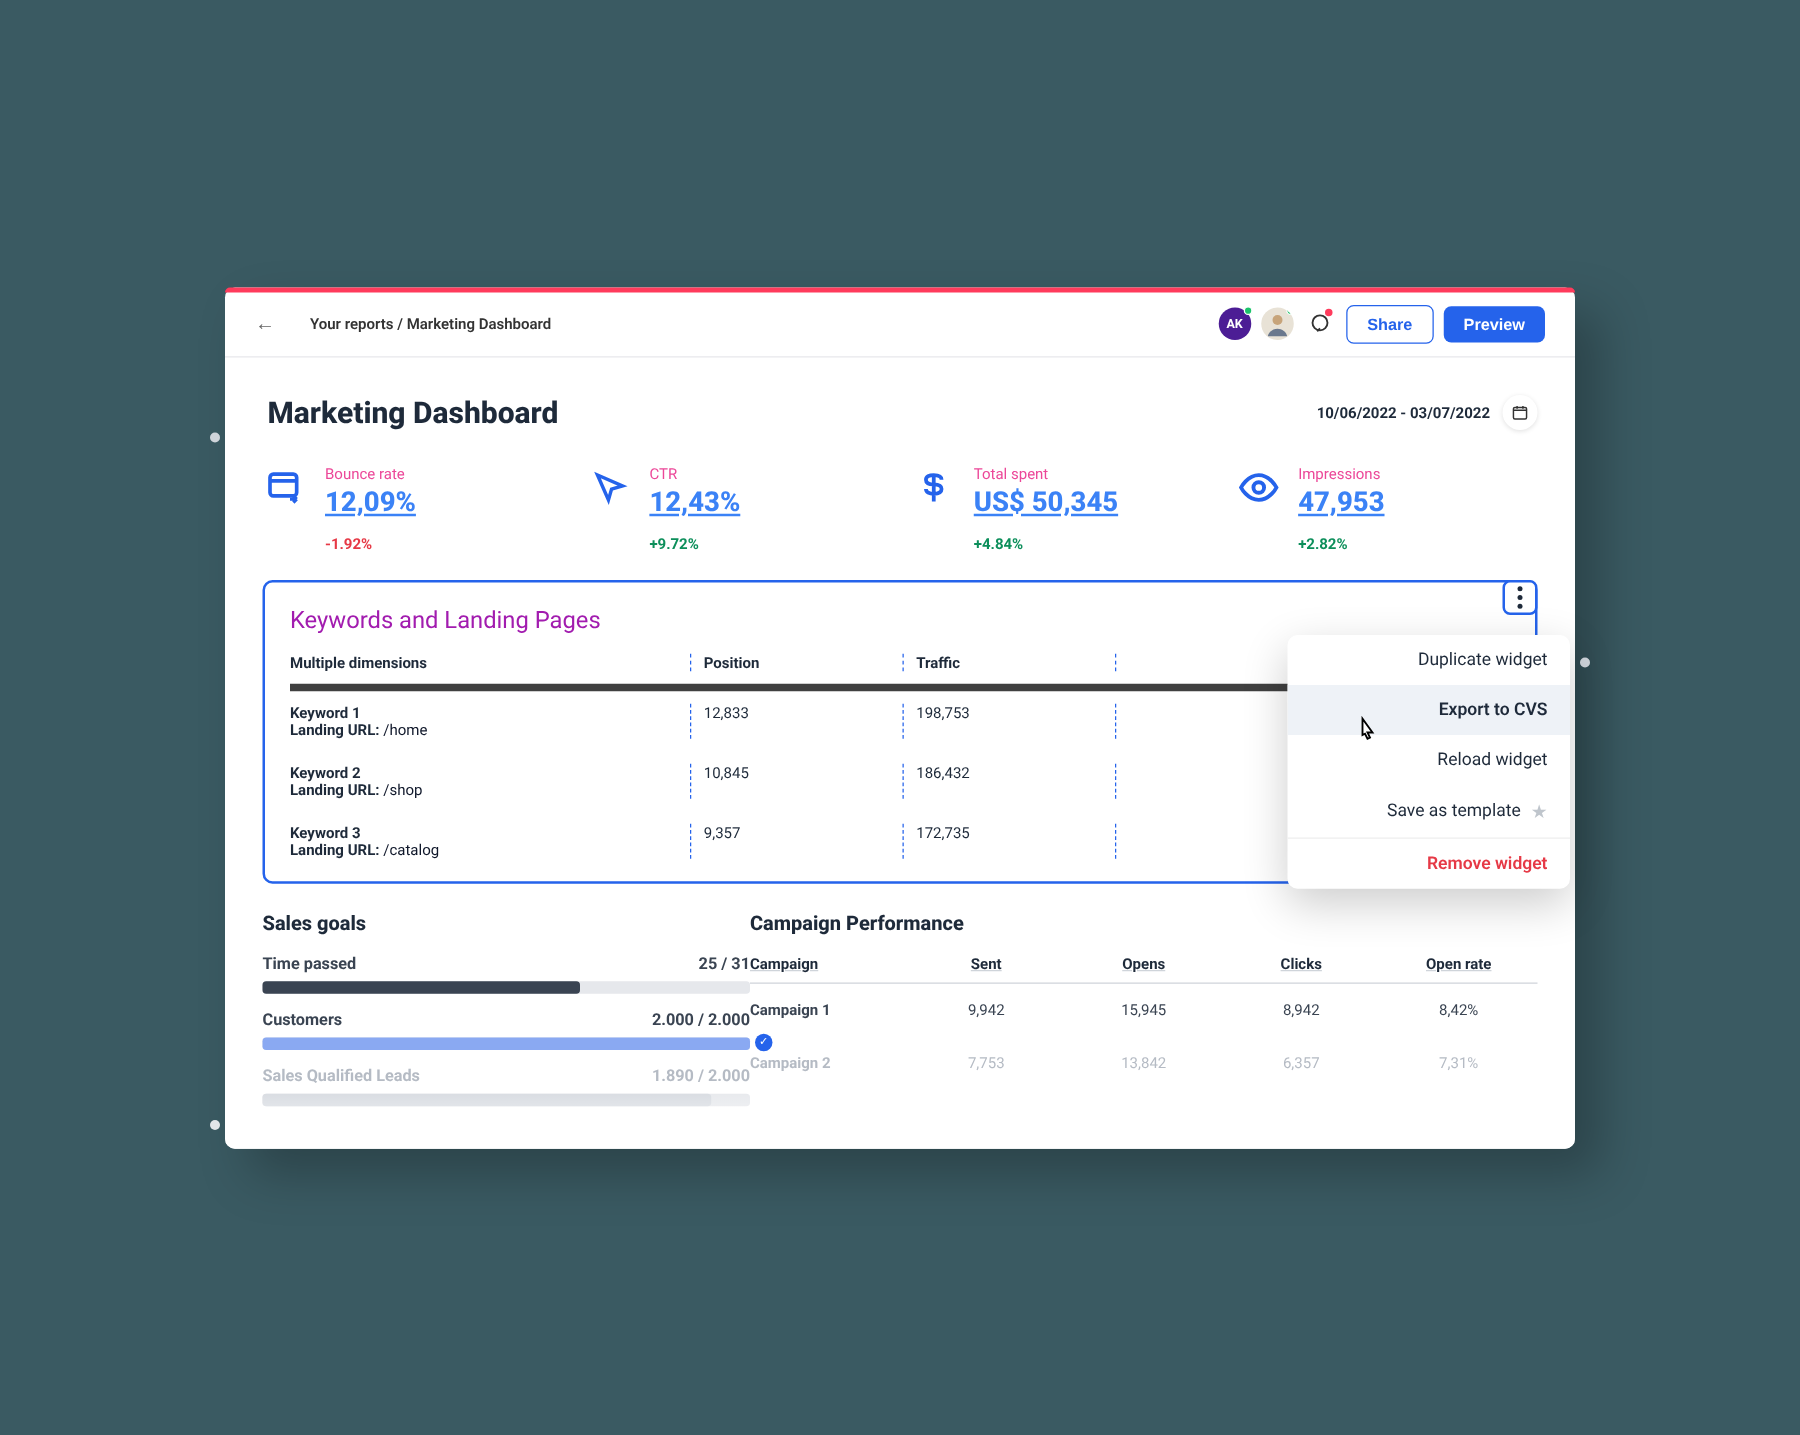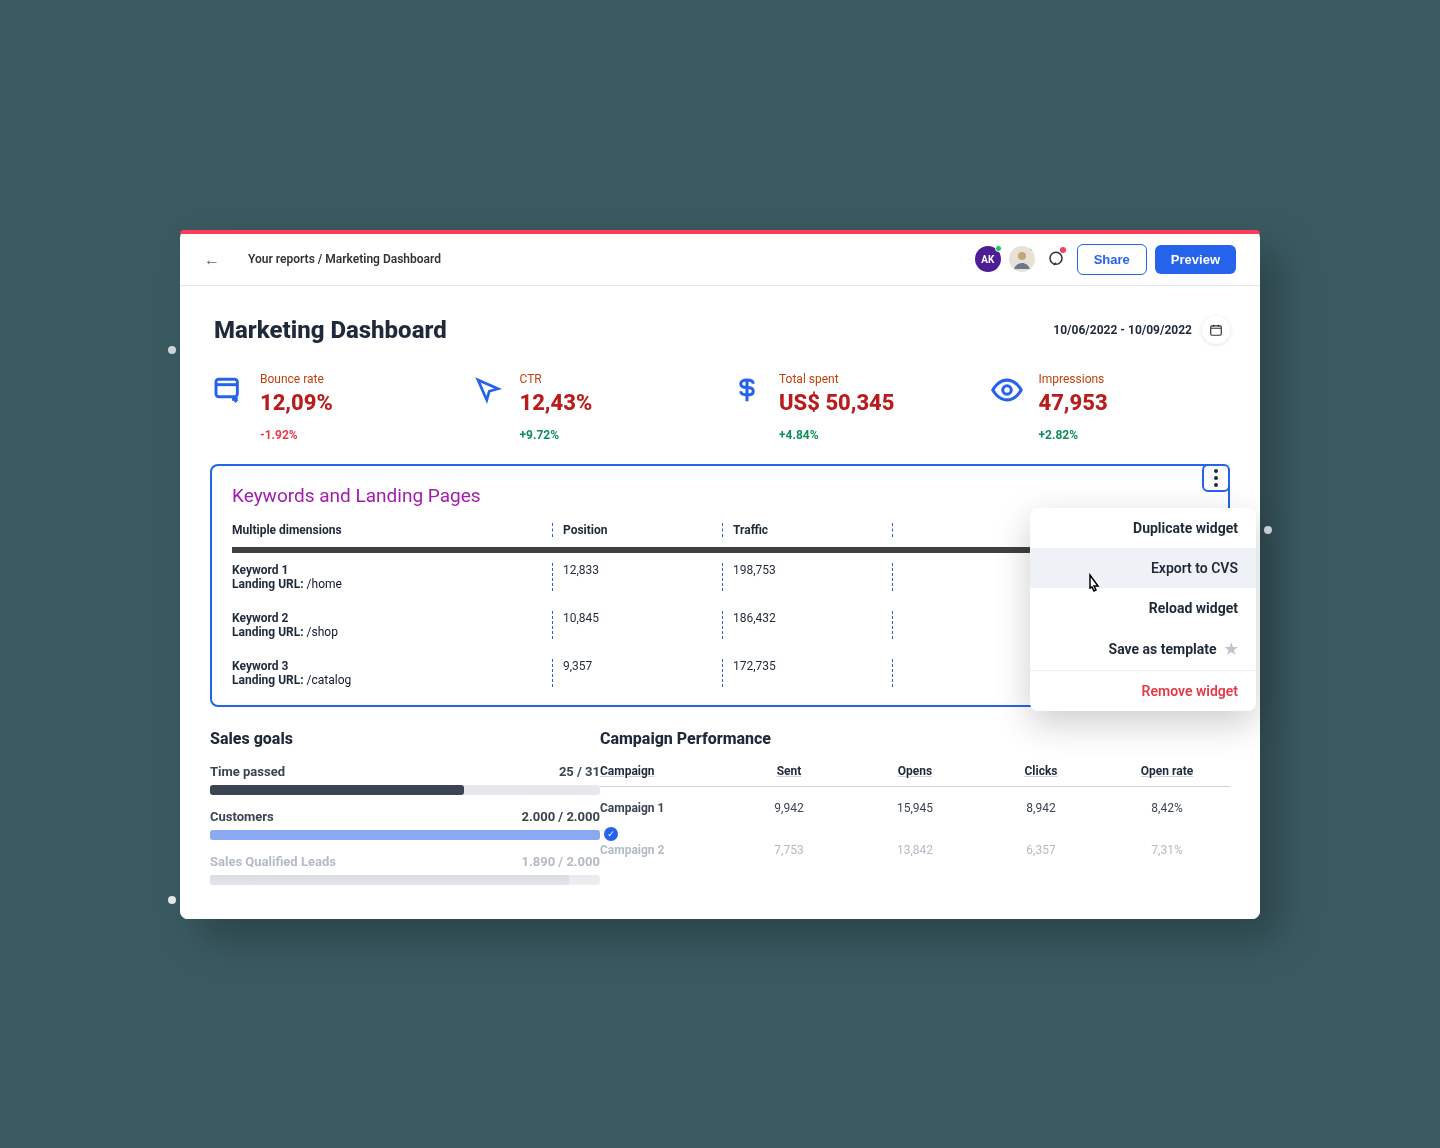--- a/index.html
+++ b/index.html
@@ -41,22 +41,22 @@
 
 .content { padding: 30px 30px 20px 30px; }
 .page-head { display:flex; justify-content:space-between; align-items:center; margin-bottom:28px; padding: 0 0 0 4px;}
 .page-title { font-size:24px; font-weight:800; color:#1e2a3a; }
 .date-range { display:flex; align-items:center; gap:10px; font-size:12px; font-weight:700; color:#1e2a3a; }
 .cal-btn { width:28px; height:28px; border-radius:50%; background:#fff; box-shadow:0 1px 4px rgba(0,0,0,0.12); display:flex; align-items:center; justify-content:center; }
 
 .metrics { display:flex; gap:18px; margin-bottom:22px; }
 .metric { flex:1; display:flex; gap:14px; align-items:flex-start; }
 .metric-icon { width:36px; height:36px; display:flex; align-items:center; justify-content:center; }
-.metric-label { font-size:12px; color:#c2410c; margin-bottom:4px; }
-.metric-value { font-size:22px; font-weight:800; color:#b91c1c; margin-bottom:13px; }
+.metric-label { font-size:12px; color:#ec4899; margin-bottom:4px; }
+.metric-value { font-size:22px; font-weight:800; color:#3b82f6; margin-bottom:13px;text-decoration:underline; }
 .metric-delta { font-size:12px; font-weight:700; }
 .delta-neg { color:#e63946; }
 .delta-pos { color:#0d8f5b; }
 
 .widget {
   border:2px solid #2563eb; border-radius:8px; padding:18px 20px 8px 20px; position:relative; margin-bottom:22px;
 }
 .widget-title { font-size:19px; font-weight:400; color:#a21caf; margin-bottom:16px; }
 .kebab {
   position:absolute; top:-2px; right:-2px; width:28px; height:28px; border:2px solid #2563eb;
@@ -71,21 +71,21 @@
 .kcol4 { flex:1; border-left:1px dashed #2563eb; }
 .krow { display:flex; padding:10px 0; font-size:12px; color:#1e2a3a; }
 .krow .kw { font-weight:700; }
 .krow .lu { font-weight:700; }
 .krow .lu-path { font-weight:400; color:#0f172a; }
 
 .context-menu {
   position:absolute; right:-28px; top:42px; width:226px; background:#fff; border-radius:8px;
   box-shadow:0 12px 36px rgba(0,0,0,0.2); overflow:hidden; z-index:50;
 }
-.menu-item { padding:12px 18px; font-size:14px; color:#1e2a3a; text-align:right; cursor:pointer; display:flex; justify-content:flex-end; align-items:center; gap:8px;font-weight:bold;}
+.menu-item { padding:12px 18px; font-size:14px; color:#1e2a3a; text-align:right; cursor:pointer; display:flex; justify-content:flex-end; align-items:center; gap:8px;}
 .menu-item.hovered { background:#eef2f7; font-weight:600; }
 .menu-item.danger { color:#e63946; font-weight:600; border-top:1px solid #eee; }
 .star-ico { color:#bfc5cc; font-size:15px; }
 .cursor-hand { position:absolute; left:52px; top:64px; font-size:20px; }
 
 .bottom { display:flex; }
 .sales { flex:0 0 390px; }
 .sales-title, .camp-title { font-size:16px; font-weight:800; color:#1e2a3a; margin-bottom:16px; }
 .goal-row { margin-bottom:14px; }
 .goal-head { display:flex; justify-content:space-between; font-size:13px; font-weight:700; color:#3a4452; margin-bottom:6px; }
@@ -153,21 +153,21 @@
   </div>
 
   <div class="content" style="position:relative;">
     <span class="dot-left"></span>
     <span class="dot-left2"></span>
     <span class="dot-right"></span>
 
     <div class="page-head">
       <h1 class="page-title">Marketing Dashboard</h1>
       <div class="date-range">
-        <span>10/06/2022 - 10/09/2022</span>
+        <span>10/06/2022 - 03/07/2022</span>
         <span class="cal-btn">
           <svg width="14" height="14" viewBox="0 0 24 24" fill="none" stroke="#333" stroke-width="2">
               <rect x="3" y="5" width="18" height="16" rx="2"></rect>
               <path d="M3 9h18M8 3v4M16 3v4"></path>
             </svg>
         </span>
       </div>
     </div>
 
     <div class="metrics" id="metrics">

